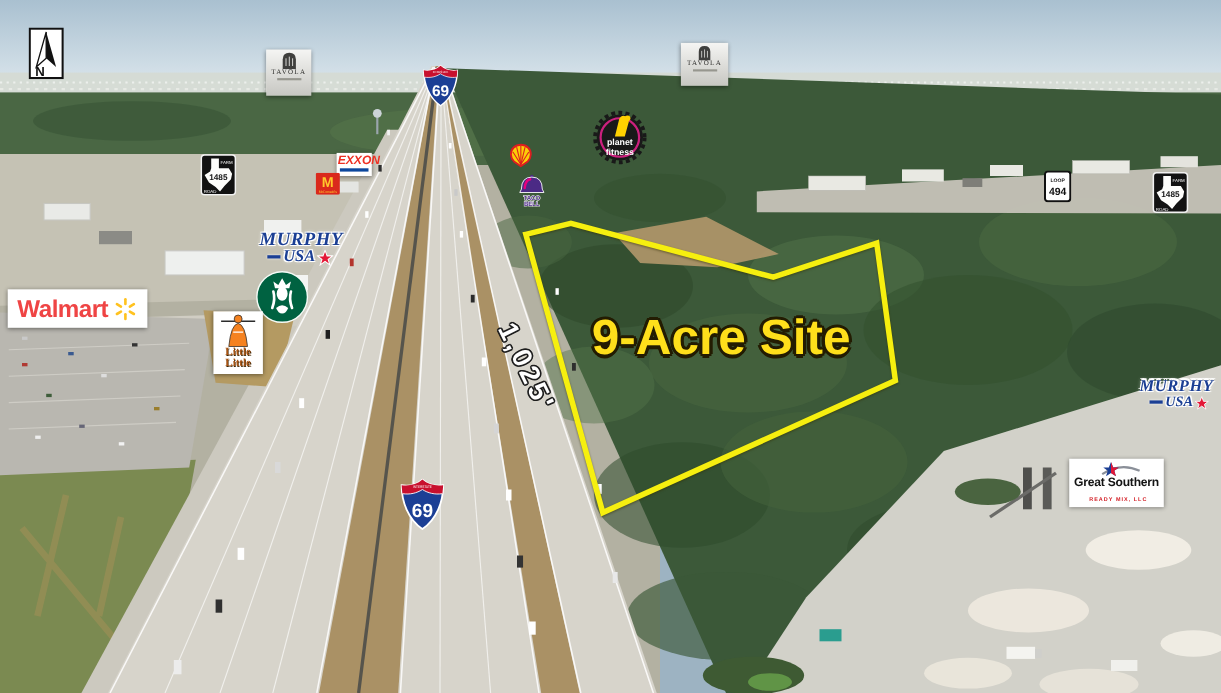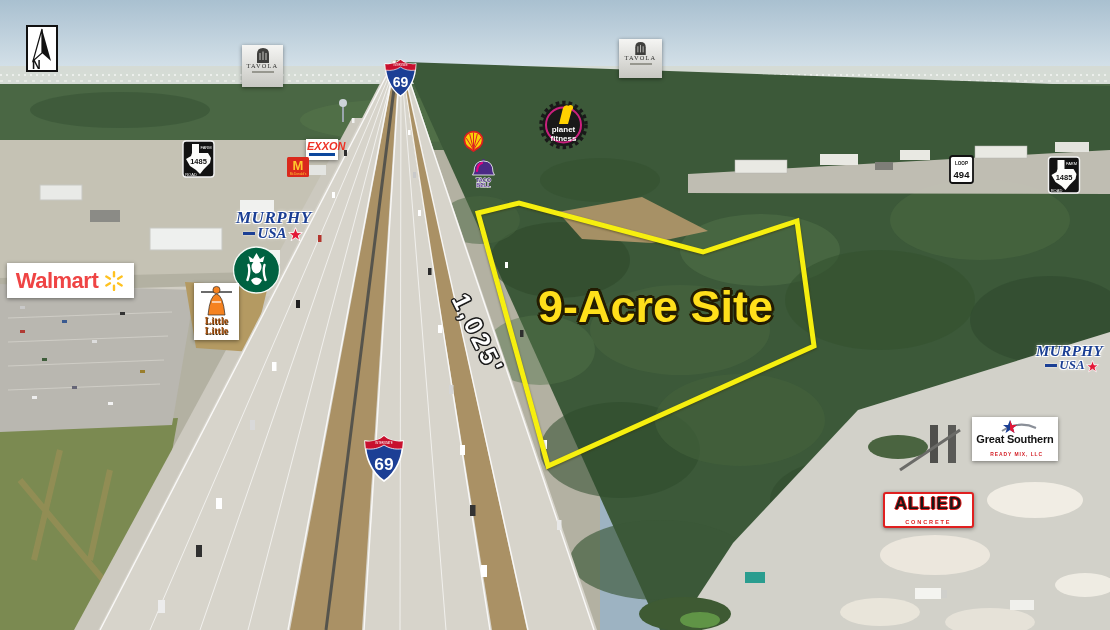--- a/index.html
+++ b/index.html
@@ -425,18 +425,14 @@
   <div class="ov gs shadowbox" style="left:972px;top:417px;width:86px;height:44px">
     <svg width="82" height="15" viewBox="0 0 82 15">
       <path d="M28 13 Q45 2 62 10" stroke="#8a8f98" stroke-width="2" fill="none"></path>
       <polygon points="36,2 38,7 43,7 39,10 40.5,15 36,12 31.5,15 33,10 29,7 34,7" fill="#1b3f94"></polygon>
       <polygon points="36,2 38,7 43,7 39,10 40.5,15 36,12" fill="#e31837"></polygon>
     </svg>
     <div class="gs-name">Great Southern</div>
     <span class="gs-tagline">READY MIX, LLC</span>
   </div>
 
-  <div class="ov allied shadowbox" style="left:883px;top:492px;width:91px;height:36px">
-    <div class="allied-name">ALLIED</div>
-    <span class="allied-tagline">CONCRETE</span>
-  </div>
 
 </div>
 
 </body></html>

